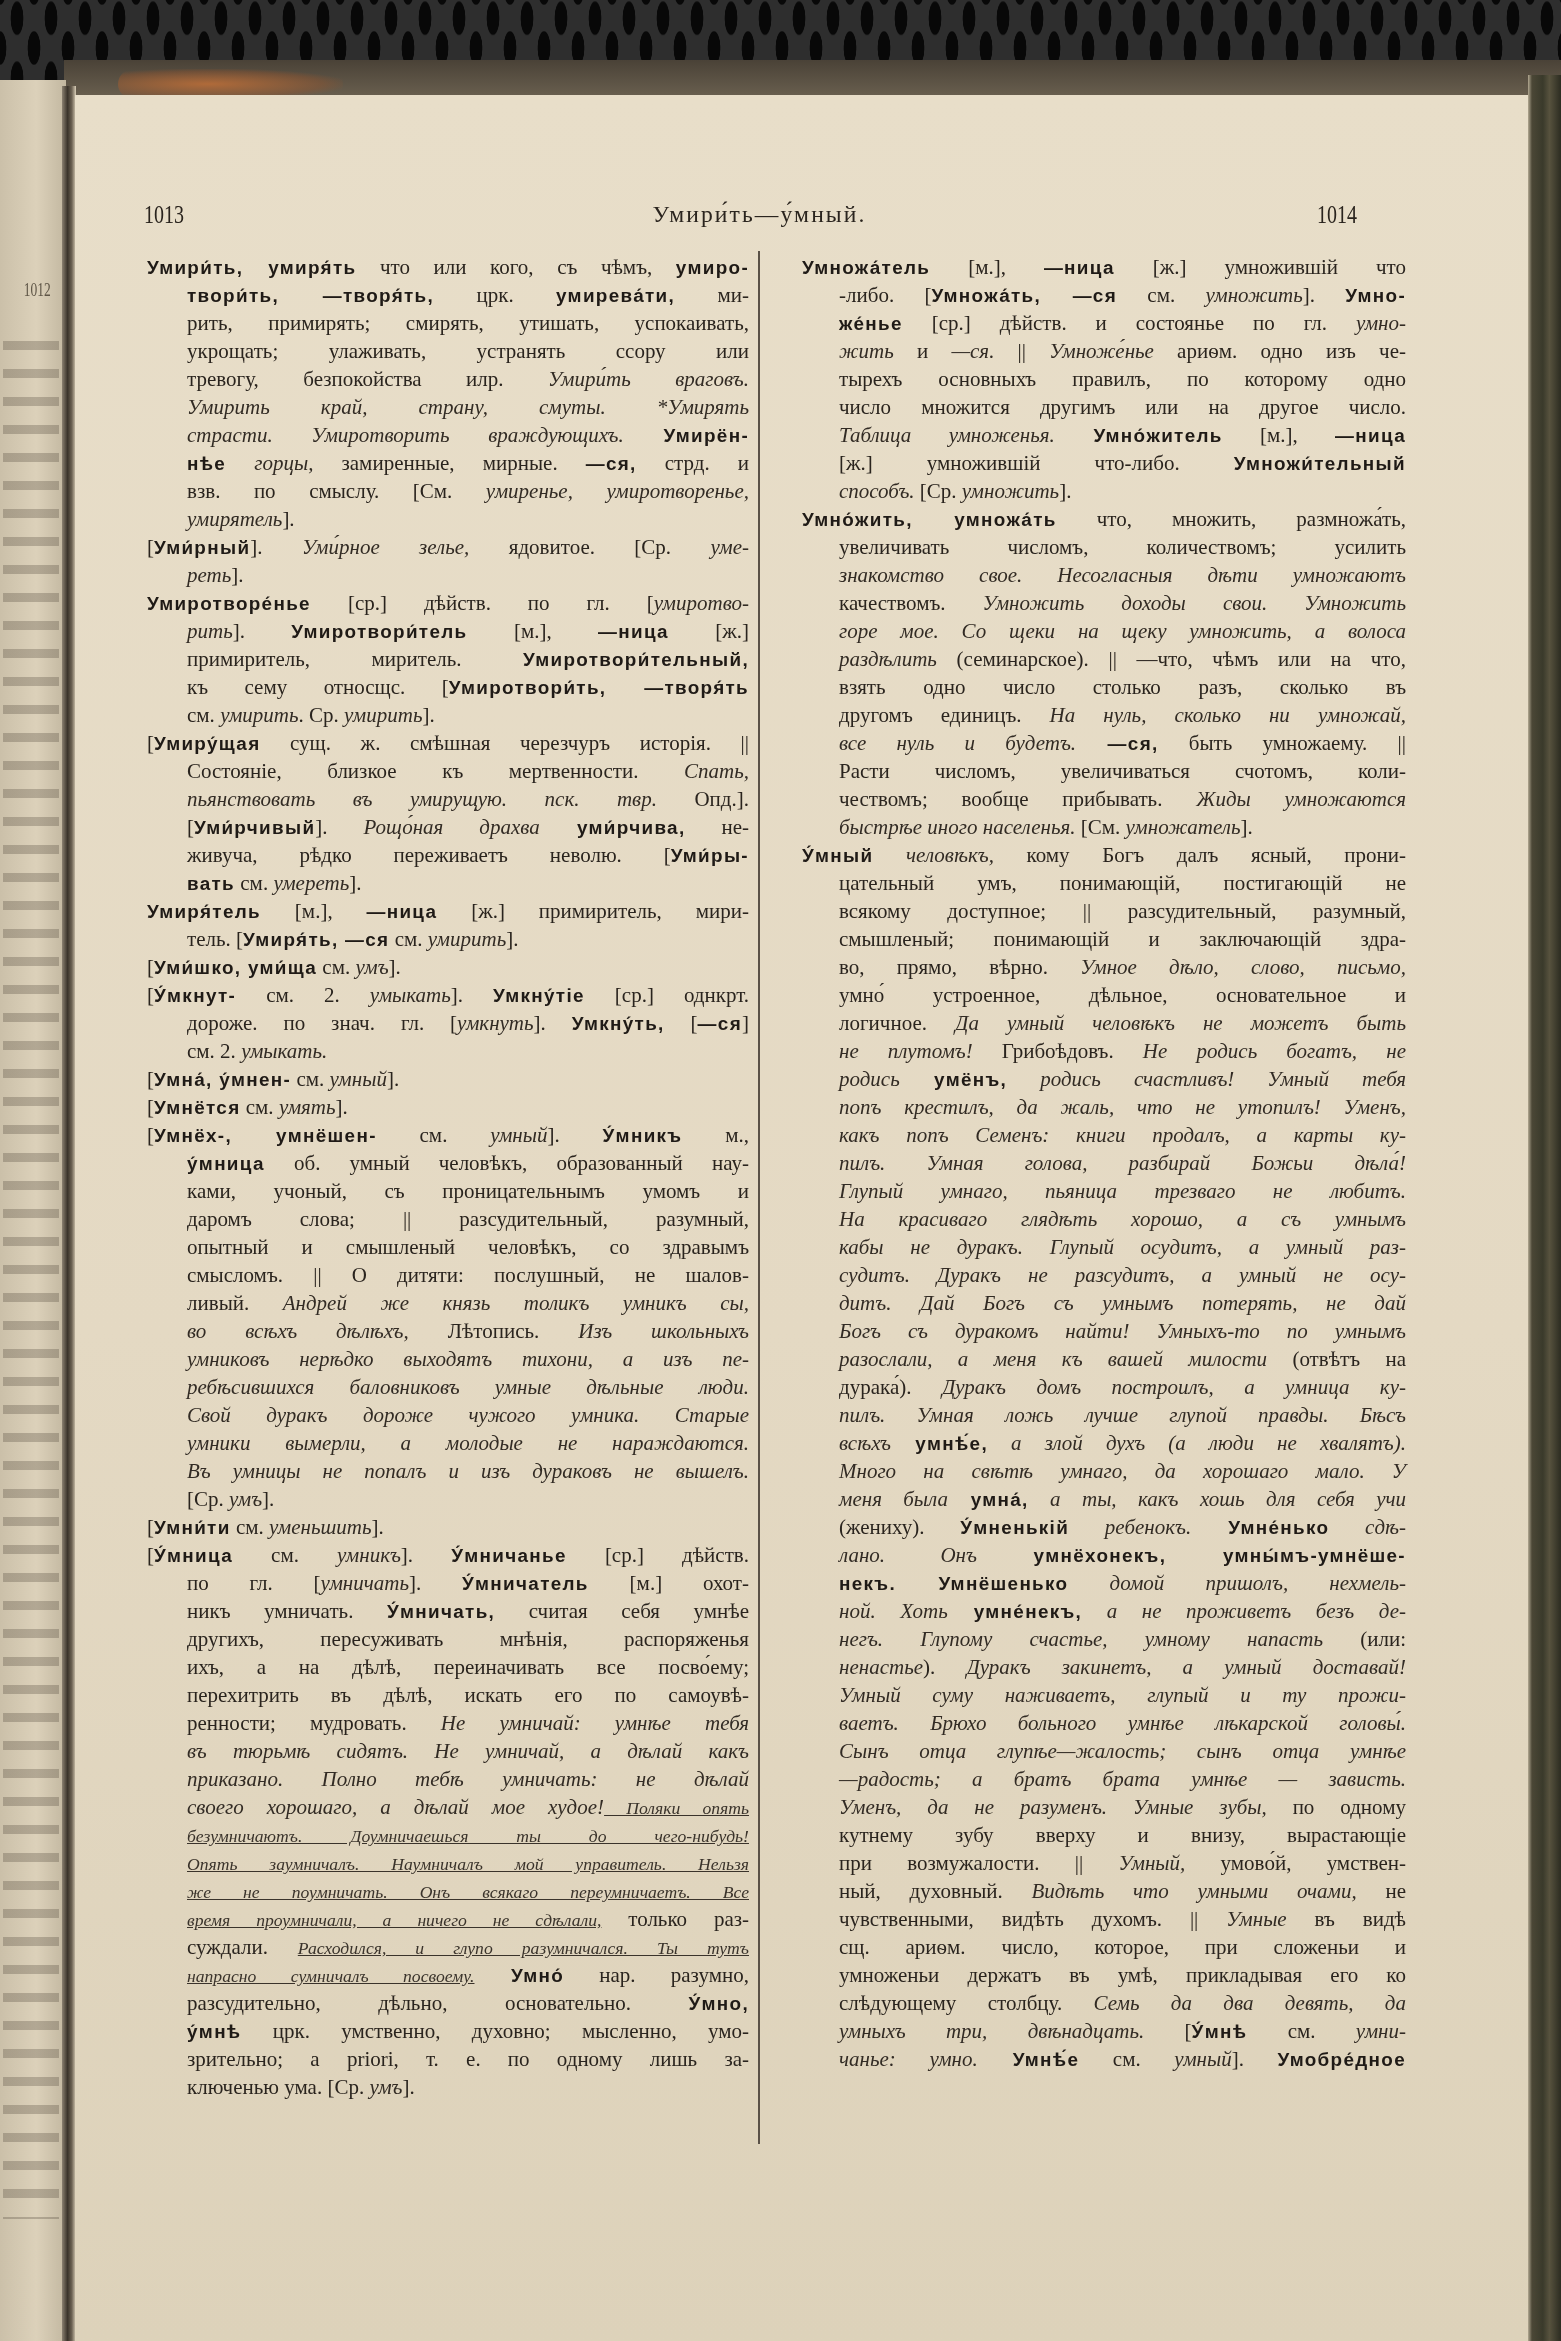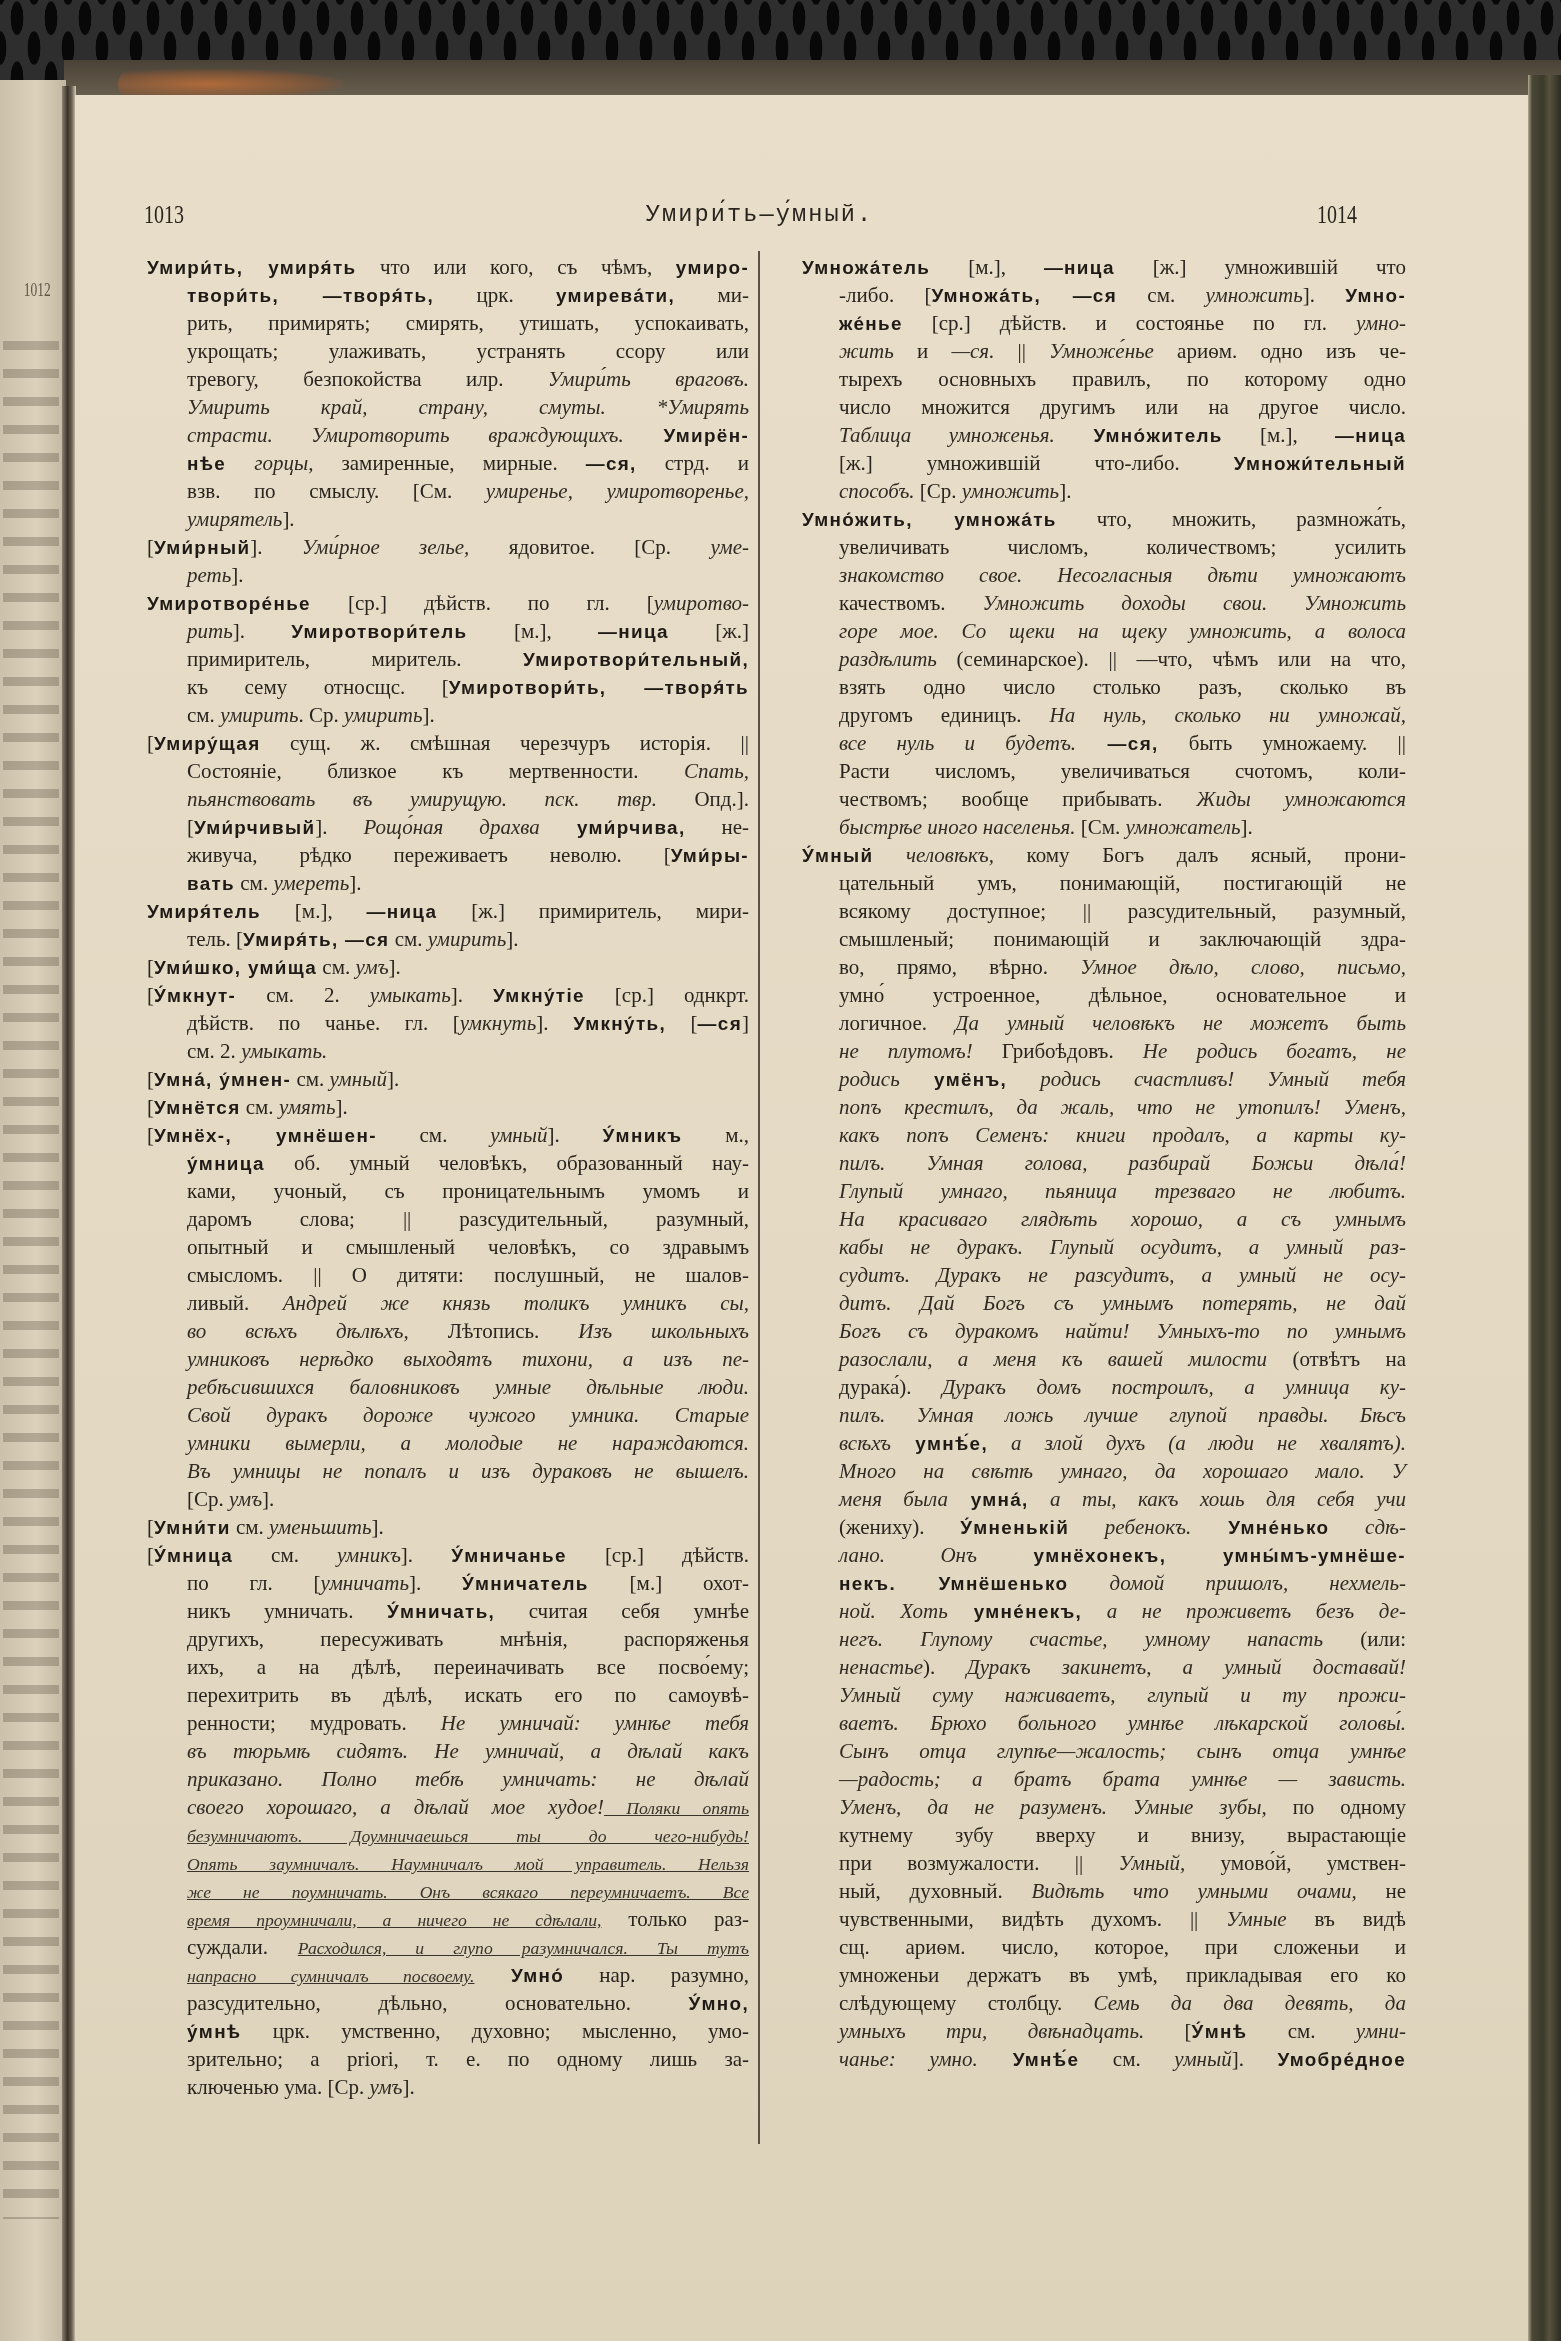--- a/index.html
+++ b/index.html
@@ -18,21 +18,21 @@
     background:repeating-linear-gradient(to bottom, transparent 0 8.6px, rgba(70,60,48,0.28) 8.6px 17.7px, transparent 17.7px 28px); }
   .sliver-pno { position:absolute; left:18px; top:199px; font-family:"Liberation Serif", serif; font-size:19.3px; color:#5e5546; transform:scaleX(0.7); }
   .gutter { position:absolute; left:62px; top:86px; width:14px; height:2256px;
     background:linear-gradient(to right, #8b8171, #3a332a 40%, #6c6253 70%, #d8cdb6); }
   .page { position:absolute; left:75px; top:95px; width:1454px; height:2247px;
     background:linear-gradient(to bottom, #e8dec9, #e4d9c3 55%, #ddd2ba); }
   .right-edge { position:absolute; left:1528px; top:75px; width:33px; height:2267px;
     background:linear-gradient(to right, #b3a992, #4b4736 12%, #3a3a2b 45%, #57523e 65%, #2c2c21); }
   .pno { position:absolute; top:201px; font-family:"Liberation Serif", serif; font-size:25px; color:#2a241e; transform:scaleX(0.8); transform-origin:left center; }
   .running-head { position:absolute; left:572px; top:201px; width:375px; text-align:center;
-    font-family:Liberation Mono, monospace; font-size:23.6px; letter-spacing:2.1px; color:#2a241e; }
+    font-family:Liberation Serif, serif; font-size:23.6px; letter-spacing:2.1px; color:#2a241e; }
   .col-rule { position:absolute; left:758px; top:251px; width:1.6px; height:1893px; background:#5a5147; }
   .column { position:absolute; top:253px; }
   .col-left { left:147px; width:602px; }
   .col-right { left:774px; width:604px;margin-left:28px; }
   .line { box-sizing:border-box; width:100%; height:28px; line-height:28px; white-space:nowrap;
     text-align:justify; text-align-last:justify; font-family:"Liberation Serif", serif; font-size:21px; color:#2a241e; }
   .col-left .line.cont { padding-left:40px; }
   .col-right .line.cont { padding-left:37px; }
   .line.last { text-align-last:left; text-align:center; }
   .b { font-family:"Liberation Sans", sans-serif; font-weight:700; font-size:0.9em; letter-spacing:0.07em; color:#1f1a16; }
@@ -80,21 +80,21 @@
     <div class="line"><span class="r">[</span><span class="b">Умиру́щая</span><span class="r"> сущ. ж. смѣшная черезчуръ исторія. ||</span></div>
     <div class="line cont"><span class="r">Состояніе, близкое къ мертвенности. </span><span class="i">Спать,</span></div>
     <div class="line cont"><span class="i">пьянствовать въ умирущую. пск. твр.</span><span class="r"> Опд.].</span></div>
     <div class="line cont"><span class="r">[</span><span class="b">Уми́рчивый</span><span class="r">]. </span><span class="i">Рощо́ная драхва</span><span class="b"> уми́рчива,</span><span class="r"> не-</span></div>
     <div class="line cont"><span class="r">живуча, рѣдко переживаетъ неволю. [</span><span class="b">Уми́ры-</span></div>
     <div class="line cont last"><span class="b">вать</span><span class="r"> см. </span><span class="i">умереть</span><span class="r">].</span></div>
     <div class="line"><span class="b">Умиря́тель</span><span class="r"> [м.], </span><span class="b">—ница</span><span class="r"> [ж.] примиритель, мири-</span></div>
     <div class="line cont last"><span class="r">тель. [</span><span class="b">Умиря́ть, —ся</span><span class="r"> см. </span><span class="i">умирить</span><span class="r">].</span></div>
     <div class="line last"><span class="r">[</span><span class="b">Уми́шко, уми́ща</span><span class="r"> см. </span><span class="i">умъ</span><span class="r">].</span></div>
     <div class="line"><span class="r">[</span><span class="b">У́мкнут-</span><span class="r"> см. 2. </span><span class="i">умыкать</span><span class="r">]. </span><span class="b">Умкну́тіе</span><span class="r"> [ср.] однкрт.</span></div>
-    <div class="line cont"><span class="r">дѣйств. по чанье. гл. [</span><span class="i">умкнуть</span><span class="r">]. </span><span class="b">Умкну́ть,</span><span class="r"> [</span><span class="b">—ся</span><span class="r">]</span></div>
+    <div class="line cont"><span class="r">дороже. по знач. гл. [</span><span class="i">умкнуть</span><span class="r">]. </span><span class="b">Умкну́ть,</span><span class="r"> [</span><span class="b">—ся</span><span class="r">]</span></div>
     <div class="line cont last"><span class="r">см. 2. </span><span class="i">умыкать.</span></div>
     <div class="line last"><span class="r">[</span><span class="b">Умна́, у́мнен-</span><span class="r"> см. </span><span class="i">умный</span><span class="r">].</span></div>
     <div class="line last"><span class="r">[</span><span class="b">Умнётся</span><span class="r"> см. </span><span class="i">умять</span><span class="r">].</span></div>
     <div class="line"><span class="r">[</span><span class="b">Умнёх-, умнёшен-</span><span class="r"> см. </span><span class="i">умный</span><span class="r">]. </span><span class="b">У́мникъ</span><span class="r"> м.,</span></div>
     <div class="line cont"><span class="b">у́мница</span><span class="r"> об. умный человѣкъ, образованный нау-</span></div>
     <div class="line cont"><span class="r">ками, учоный, съ проницательнымъ умомъ и</span></div>
     <div class="line cont"><span class="r">даромъ слова; || разсудительный, разумный,</span></div>
     <div class="line cont"><span class="r">опытный и смышленый человѣкъ, со здравымъ</span></div>
     <div class="line cont"><span class="r">смысломъ. || О дитяти: послушный, не шалов-</span></div>
     <div class="line cont"><span class="r">ливый. </span><span class="i">Андрей же князь толикъ умникъ сы,</span></div>

